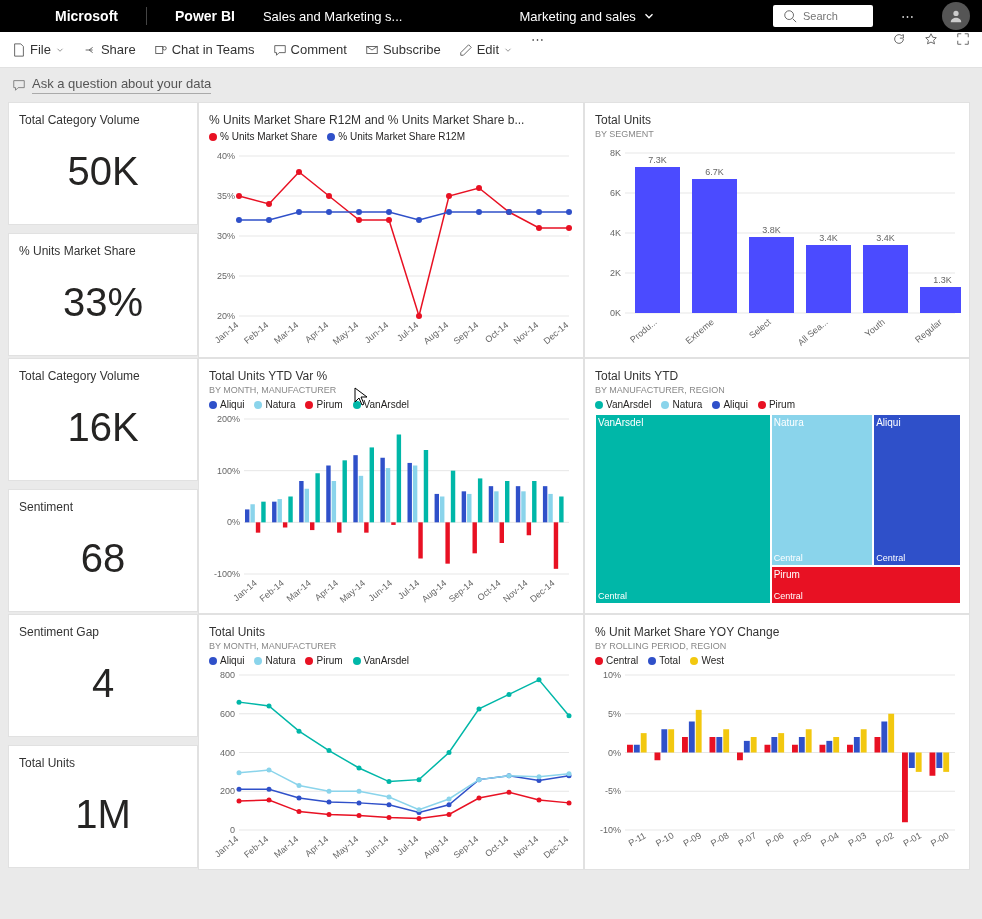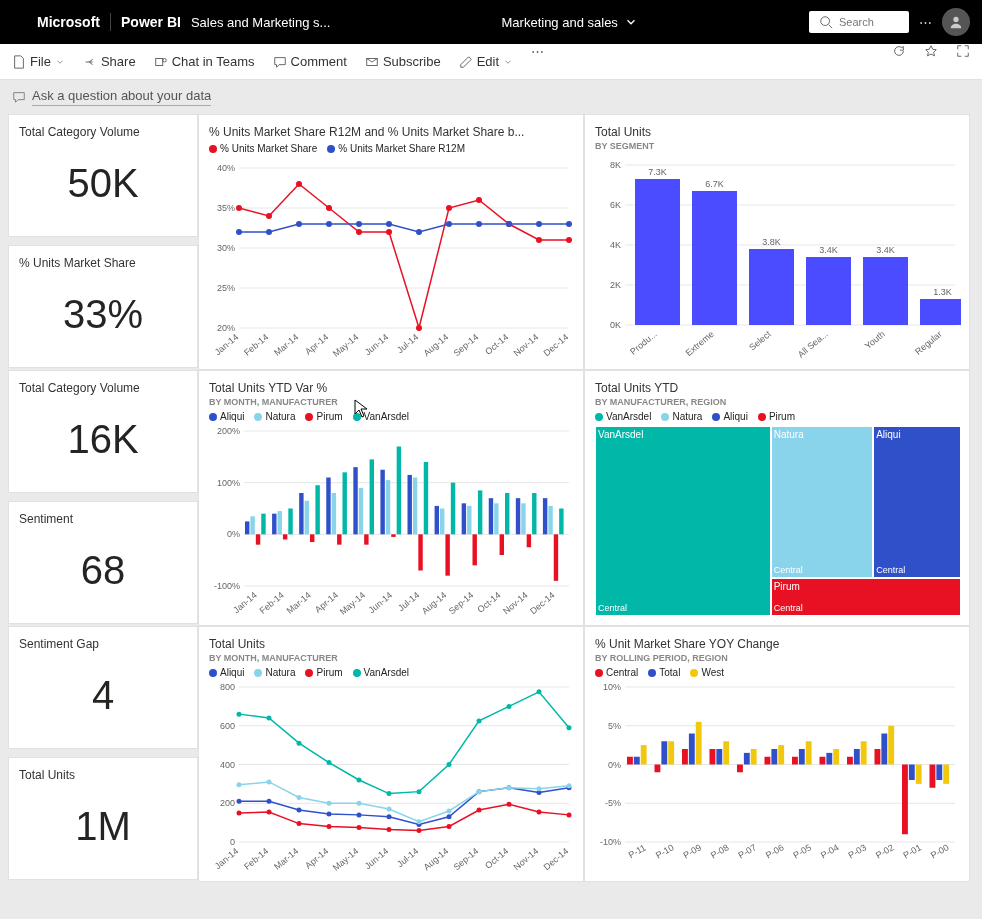--- a/index.html
+++ b/index.html
@@ -1,36 +1,36 @@
 <!DOCTYPE html>
 <html><head>
 <meta charset="utf-8">
 <style>
 * { box-sizing: border-box; margin: 0; padding: 0; }
 body { font-family: "Segoe UI", sans-serif; background: #eaeaea; width: 982px; height: 919px; overflow: hidden; font-size: 13px; color: #252423; }
-.topbar { background: #000; color: #fff; height: 44px; display: flex; align-items: center; padding: 0 12px; gap: 10px; }
+.topbar { background: #000; color: #fff; height: 32px; display: flex; align-items: center; padding: 0 12px; gap: 28px; }
 .ms-logo-wrap { display: grid; grid-template-columns: 7px 7px; gap: 1px; }
 .brand { font-weight: 600; font-size: 14px; }
 .divider-v { width: 1px; height: 18px; background: #444; }
 .report-name { font-size: 13px; }
 .topbar-center { flex: 1; display: flex; justify-content: center; }
 .dropdown-top { display: flex; align-items: center; gap: 6px; cursor: pointer; }
 .search-box { background: #fff; color: #555; display: flex; align-items: center; gap: 6px; padding: 4px 10px; border-radius: 2px; width: 100px; }
 .search-box input { border: none; outline: none; width: 60px; font-size: 11px; }
 .avatar { width: 28px; height: 28px; background: #555; border-radius: 50%; display: flex; align-items: center; justify-content: center; color: #fff; }
 .toolbar { background: #fff; height: 36px; border-bottom: 1px solid #e1e1e1; display: flex; padding: 0 12px; gap: 18px; font-size: 13px; color: #333; }
 .toolbar-item { display: flex; align-items: center; gap: 4px; cursor: pointer; }
 .toolbar-spacer { flex: 1; }
 .icon { width: 14px; height: 14px; display: inline-block; }
 .qa-bar { padding: 8px 12px; color: #555; display: flex; align-items: center; gap: 6px; }
 .qa-text { border-bottom: 1px solid #aaa; padding-bottom: 2px; }
 .grid { display: grid; grid-template-columns: 190px 386px 386px; gap: 0; padding: 0 8px; }
 .tile { background: #fff; border: 1px solid #e1e1e1; padding: 10px; position: relative; }
 .tile-title { font-size: 12px; color: #333; margin-bottom: 2px; }
-.tile-sub { font-size: 9px; color: #888; text-transform: uppercase; margin-bottom: 4px; font-weight: bold; }
+.tile-sub { font-size: 9px; color: #888; text-transform: uppercase; margin-bottom: 4px; }
 .big-num { font-size: 40px; font-weight: 300; text-align: center; padding: 20px 0; }
 .legend { display: flex; flex-wrap: wrap; gap: 10px; font-size: 10px; margin: 4px 0; }
 .legend-item { display: flex; align-items: center; gap: 3px; }
 .dot { width: 8px; height: 8px; border-radius: 50%; }
 .cursor-icon { position: absolute; left: 155px; top: 28px; font-size: 14px; }
 svg text { font-size: 9px; fill: #666; }
 svg .axis-line { stroke: #ccc; stroke-width: 0.5; }
 </style>
 </head>
 <body>

